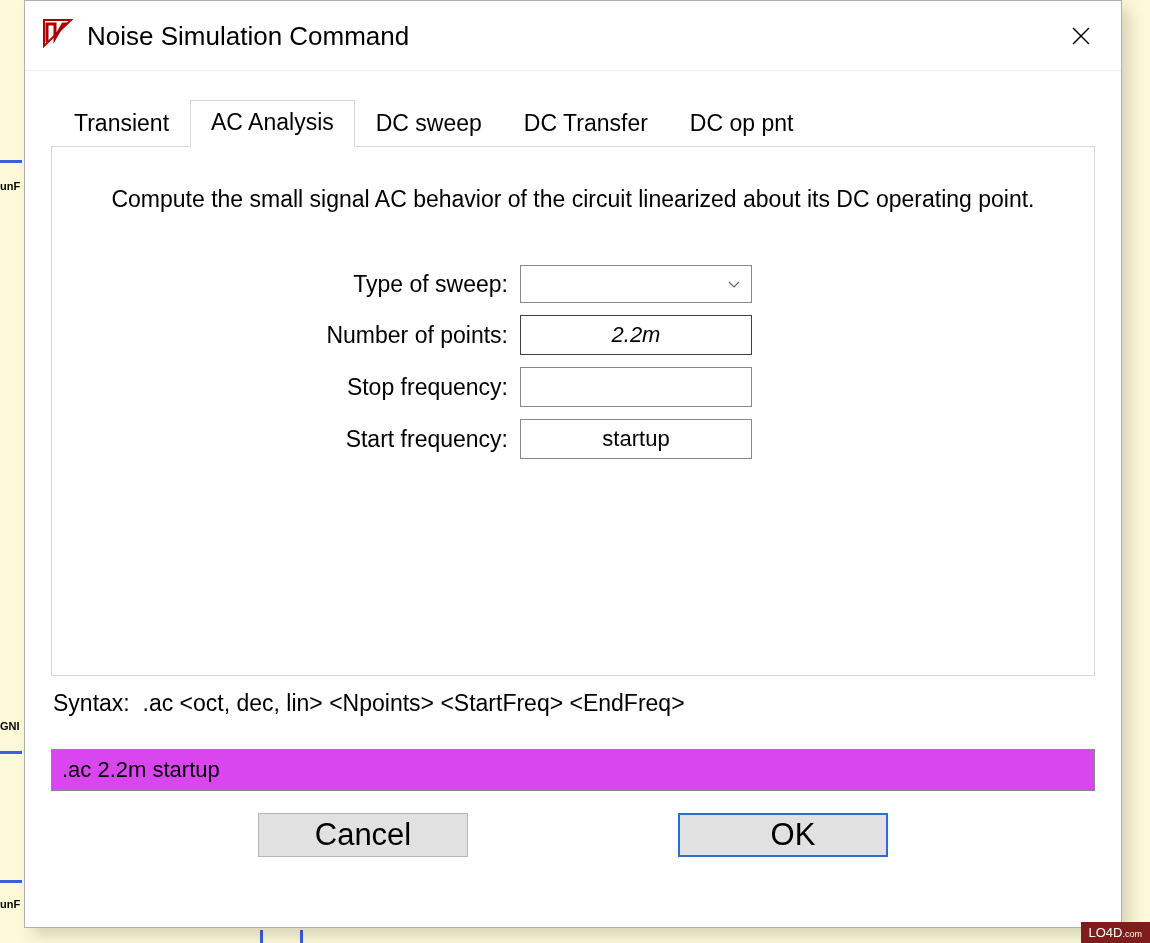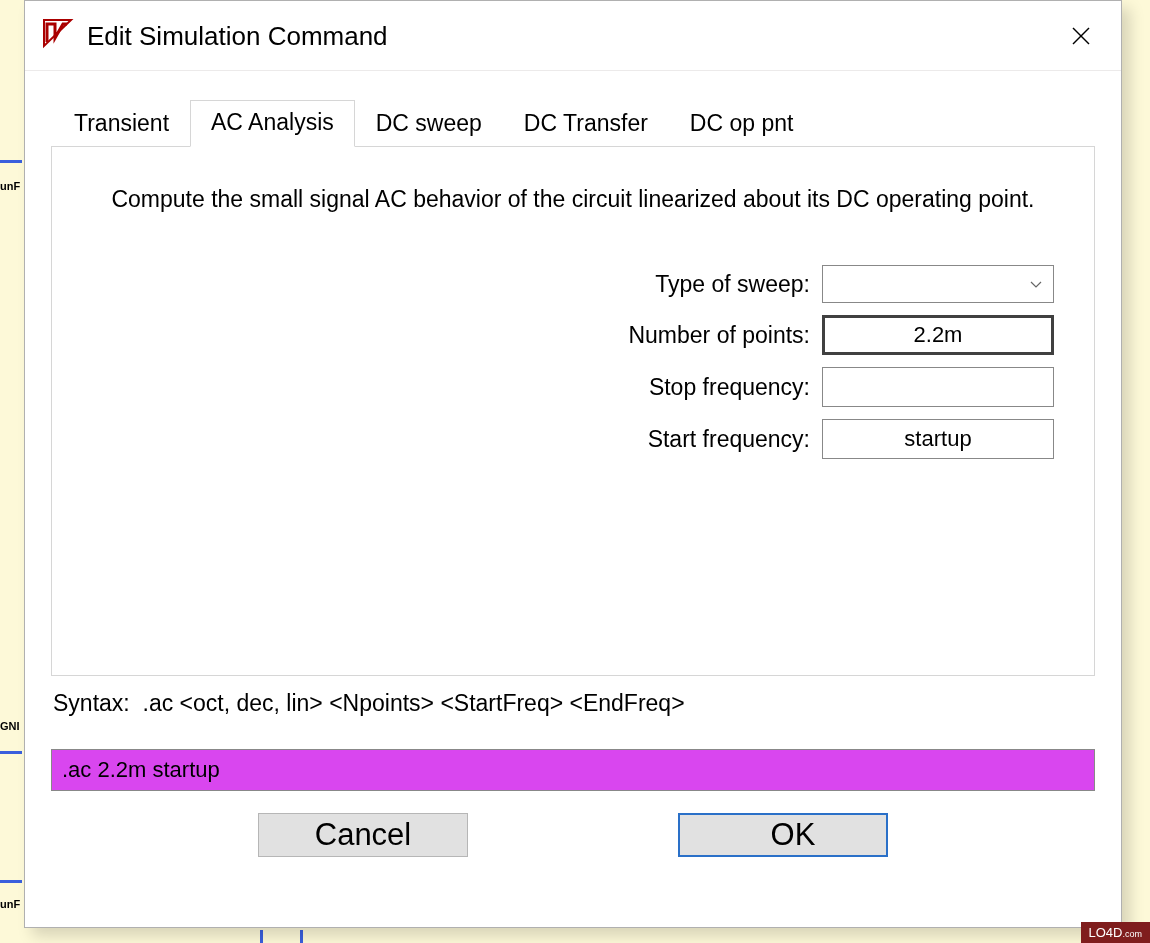--- a/index.html
+++ b/index.html
@@ -81,21 +81,21 @@
       min-height: 530px;
       position: relative;
     }
     .description {
       font-size: 23px;
       text-align: center;
       line-height: 1.4;
       color: #000;
       padding: 0 10px 50px 10px;
     }
-    .form-rows { display: flex; flex-direction: column; gap: 12px; align-items: flex-end; }
+    .form-rows { display: flex; flex-direction: column; gap: 12px; align-items: flex-start; }
     .form-row {
       display: flex;
       align-items: center;
       gap: 8px;
     }
     .form-label {
       width: 420px;
       text-align: right;
       font-size: 23px;
       color: #000;
@@ -114,21 +114,21 @@
     .text-input {
       width: 100%; height: 40px;
       border: 1px solid #888;
       text-align: center;
       font-size: 22px;
       font-family: inherit;
       padding: 0 6px;
       outline: none;
       background: #fff;
     }
-    .text-input.focused { border: 3px solid #404040; }
+    .text-input.focused { border: 1px solid #404040; font-style: italic; }
     .syntax-row {
       font-size: 23px;
       color: #000;
       padding: 14px 0 0 2px;
     }
     .command-input {
       width: 1044px;
       height: 42px;
       border: 1px solid #888;
       font-size: 22px;
@@ -181,21 +181,21 @@
 </div>
 
 <div class="dialog">
   <div class="titlebar">
     <span class="titlebar-icon">
       <svg viewBox="0 0 34 34">
         <polygon points="3,30 3,4 30,4" fill="#fff" stroke="#a00" stroke-width="2"></polygon>
         <path d="M6,26 L6,8 L14,8 L14,22 L22,8 L26,8" fill="none" stroke="#a00" stroke-width="3"></path>
       </svg>
     </span>
-    <div class="titlebar-title">Edit Simulation Command</div>
+    <div class="titlebar-title">Noise Simulation Command</div>
     <div class="close-btn">
       <svg viewBox="0 0 20 20">
         <line x1="2" y1="2" x2="18" y2="18" stroke="#000" stroke-width="1.5"></line>
         <line x1="18" y1="2" x2="2" y2="18" stroke="#000" stroke-width="1.5"></line>
       </svg>
     </div>
   </div>
 
   <div class="dialog-body">
     <div class="tabs">

